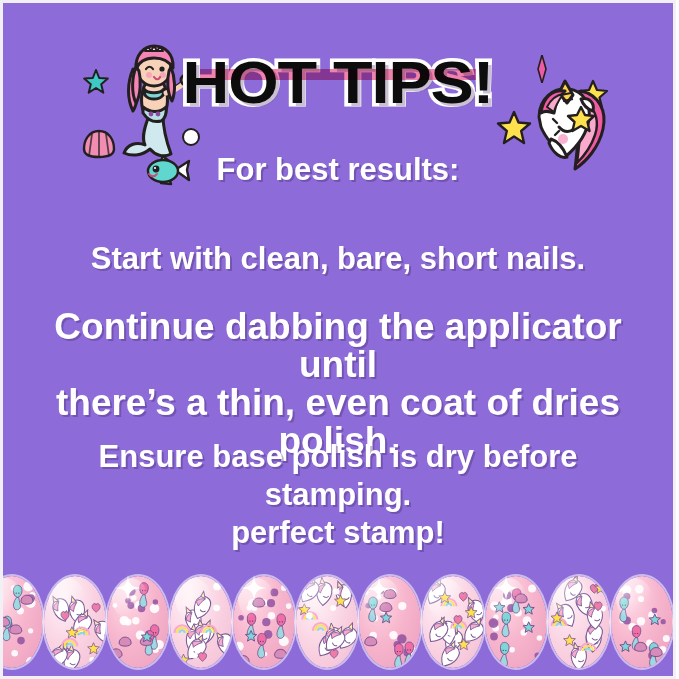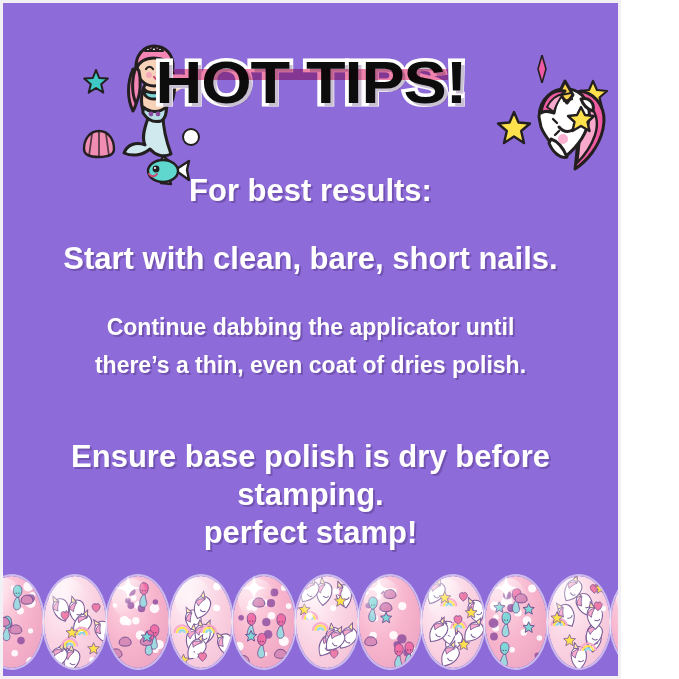--- a/index.html
+++ b/index.html
@@ -2,21 +2,21 @@
 <html><head>
 <meta charset="utf-8">
 <style>
   html, body {
     margin: 0;
     padding: 0;
     background: #ffffff;
   }
   #poster {
     position: relative;
-    width: 621px;
+    width: 676px;
     height: 679px;
     background: #8d6bd8;
     overflow: hidden;
     font-family: "Liberation Sans", sans-serif;
     box-sizing: border-box;
     border: 3px solid #f2f0f5;
   }
   
   .title-wrap {
     position: absolute;
@@ -56,23 +56,23 @@
     position: absolute;
     left: 30px;
     right: 30px;
     text-align: center;
     color: #ffffff;
     font-family: "Liberation Sans Narrow", "Liberation Sans", sans-serif;
     font-weight: 700;
     text-shadow: 2px 2px 0 rgba(70,40,105,0.35);
     letter-spacing: 0px;
   }
-  .lead   { top: 148px; font-size: 31px; line-height: 38px; margin-top: 21px; }
+  .lead   { top: 148px; font-size: 31px; line-height: 38px; }
   .para1  { top: 236px; font-size: 31px; line-height: 40px; }
-  .para2  { top: 305px; font-size: 23px; line-height: 38px; }
+  .para2  { top: 305px; font-size: 37px; line-height: 38px; }
   .para3  { top: 435px; font-size: 31px; line-height: 38px; }
 
   
   .sprite { position: absolute; }
 
   
   .nail-strip {
     position: absolute;
     left: 0;
     right: 0;

